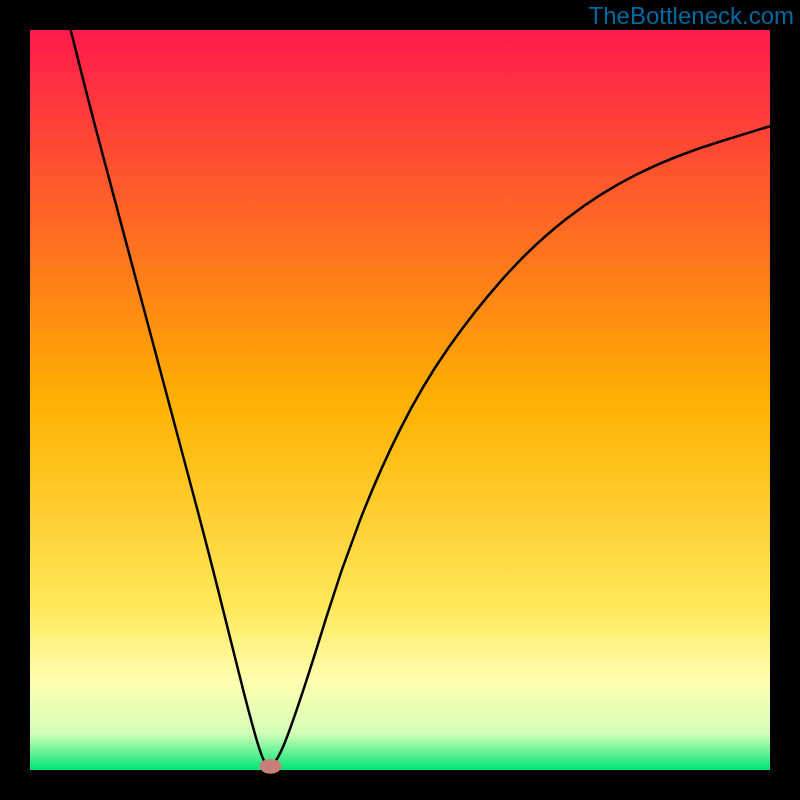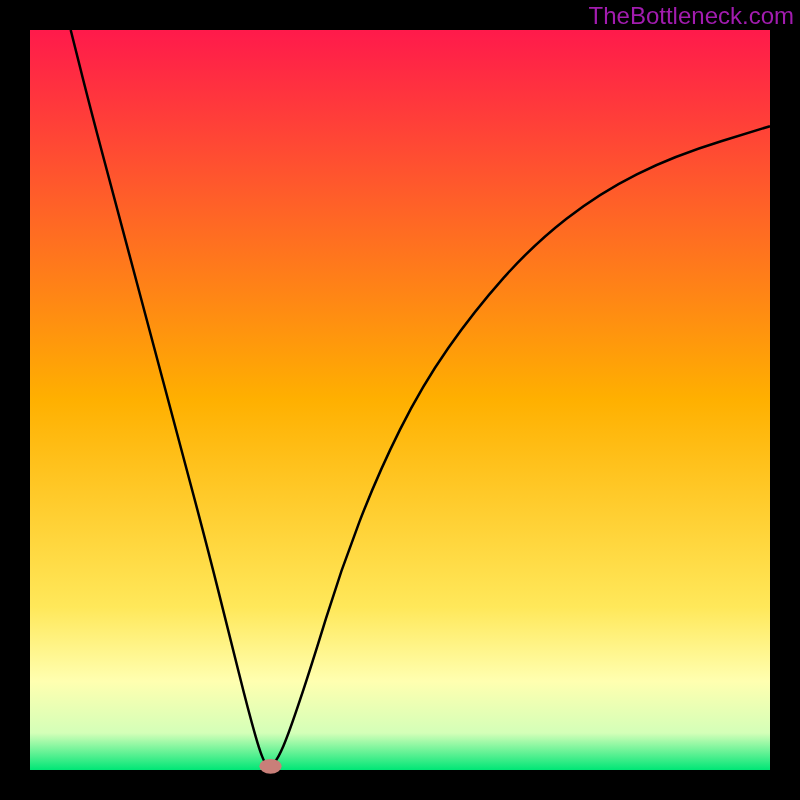--- a/index.html
+++ b/index.html
@@ -17,21 +17,21 @@
   }
   svg {
     display: block;
   }
   .attribution {
     position: absolute;
     top: 2px;
     right: 6px;
     font-family: Arial, Helvetica, sans-serif;
     font-size: 24px;
-    color: #a21caf;
+    color: #0369a1;
     font-weight: normal;
     letter-spacing: 0px;
   }
 </style>
 </head>
 <body>
 
 <div class="chart-container">
   <svg width="800" height="800" viewBox="0 0 800 800">
     <defs>

